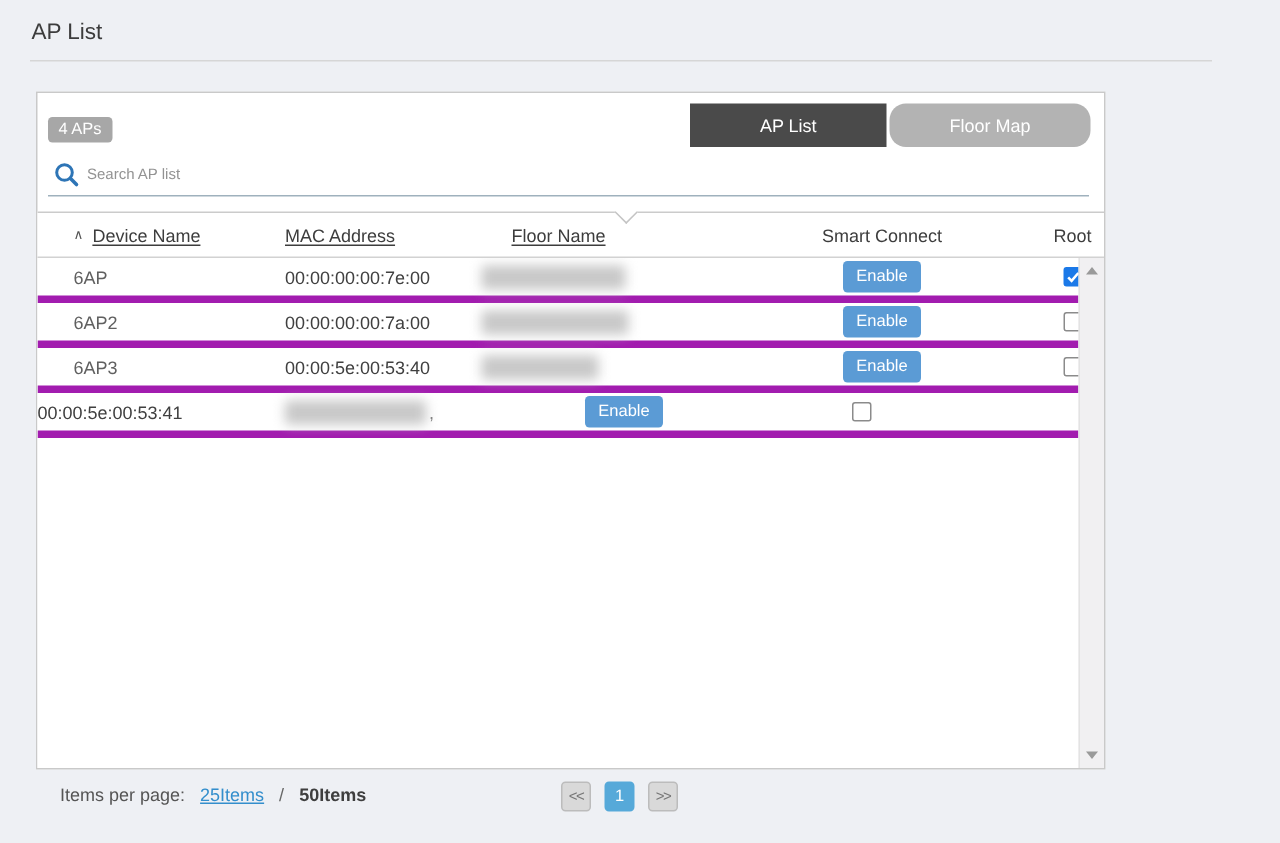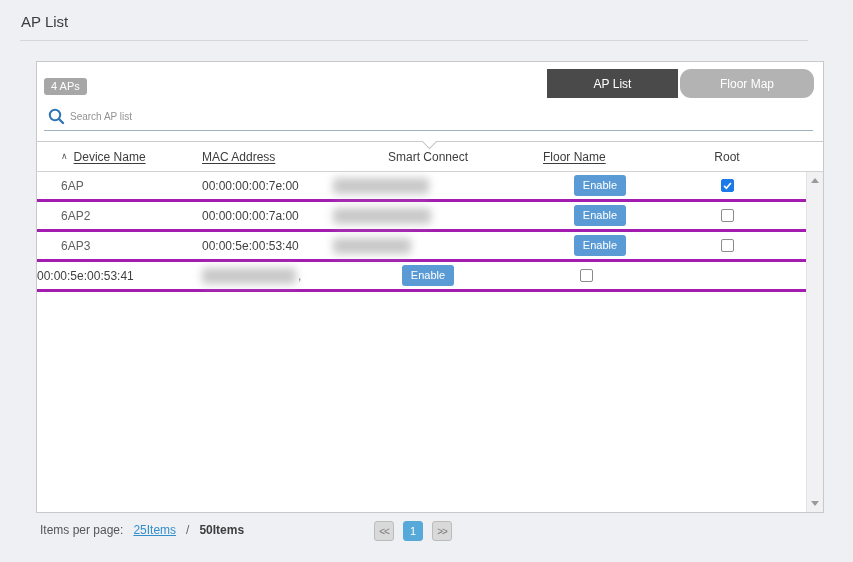--- a/index.html
+++ b/index.html
@@ -12,21 +12,21 @@
   }
   .page-title {
     position:absolute; left:21px; top:13px;
     font-size:15px; font-weight:400; color:#3c3c3c;
   }
   .title-divider {
     position:absolute; left:20px; top:40px; width:788px; height:1px;
     background:#d6d6d6;
   }
   .panel {
-    position:absolute; left:36px; top:61px; width:788px; height:452px;
+    position:absolute; left:24px; top:61px; width:713px; height:452px;
     background:#ffffff; border:1px solid #c9c9c9;
   }
   .badge {
     position:absolute; left:7px; top:16px;
     background:#a7a7a7; color:#ffffff;
     font-size:11px; padding:2px 7px 3px 7px; border-radius:3px;
   }
   .view-toggle {
     position:absolute; right:9px; top:7px; display:flex; gap:2px;
   }
@@ -70,21 +70,21 @@
   .sort-caret { font-size:9px; color:#555; line-height:1; }
   .th-floor { padding-left:20px; }
   .th-center { text-align:center; }
   .th-root { padding-right:28px; }
   .scroll-region {
     position:absolute; left:0; right:0; top:110px; bottom:0;
     background:#fff; overflow:hidden;
   }
   .rows { margin-right:17px; }
   .trow {
-    height:30px; border-bottom:3px solid #a21caf; background:#fff;
+    height:30px; border-bottom:5px solid #a21caf; background:#fff;
   }
   .td { font-size:12px; color:#606060; }
   .td-device { padding-left:24px; }
   .td-mac { color:#404040; }
   .td-floor { display:flex; align-items:center; gap:2px; }
   .redacted {
     height:16px; background:#c8c8c8; border-radius:2px;
     filter:blur(4px); display:inline-block;
   }
   .redact-w1 { width:96px; } .redact-w2 { width:98px; }
@@ -179,24 +179,24 @@
   <div class="thead">
     <div class="notch"></div>
     <div class="grid-cols">
       <div class="th sortable th-device">
         <span class="sort-caret">∧</span>
         <span class="th-label">Device Name</span>
       </div>
       <div class="th sortable">
         <span class="th-label">MAC Address</span>
       </div>
-      <div class="th th-center">Smart Connect</div>
       <div class="th sortable th-floor">
         <span class="th-label">Floor Name</span>
       </div>
+      <div class="th th-center">Smart Connect</div>
       <div class="th th-center th-root">Root</div>
     </div>
   </div>
 
   <div class="scroll-region">
     <div class="rows">
 
       <div class="trow grid-cols">
         <div class="td td-device">6AP</div>
         <div class="td td-mac">00:00:00:00:7e:00</div>

